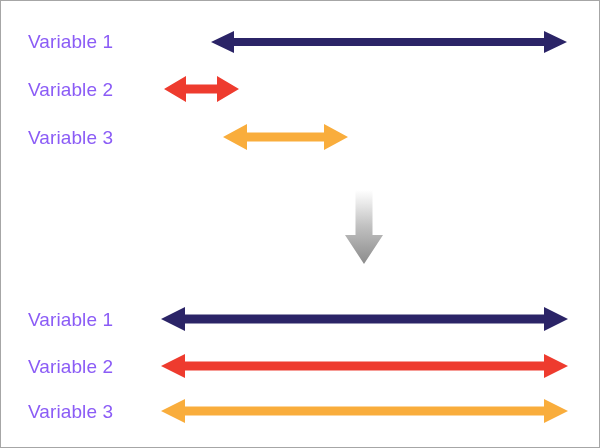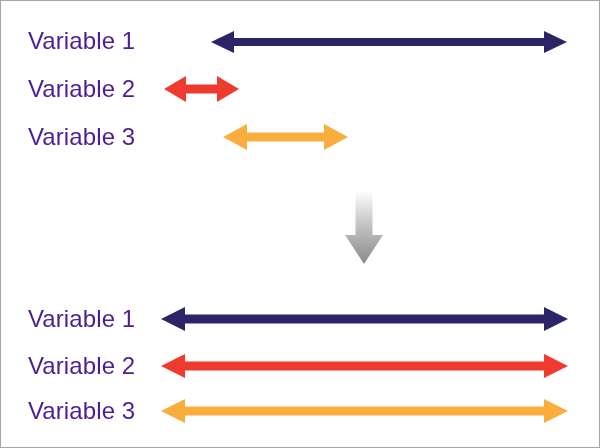--- a/index.html
+++ b/index.html
@@ -24,23 +24,23 @@
     position: absolute;
     left: 0;
     top: 0;
     width: 600px;
     height: 448px;
     display: block;
   }
   .var-label {
     position: absolute;
     font-family: "Liberation Sans", sans-serif;
-    font-size: 24px;
+    font-size: 19px;
     font-weight: 400;
-    color: #4c1d95;
+    color: #8b5cf6;
     white-space: nowrap;
     letter-spacing: 0.1px;
     line-height: 1;
     transform: translateY(-50%);
     user-select: none;
   }
 </style>
 </head>
 <body>
 

